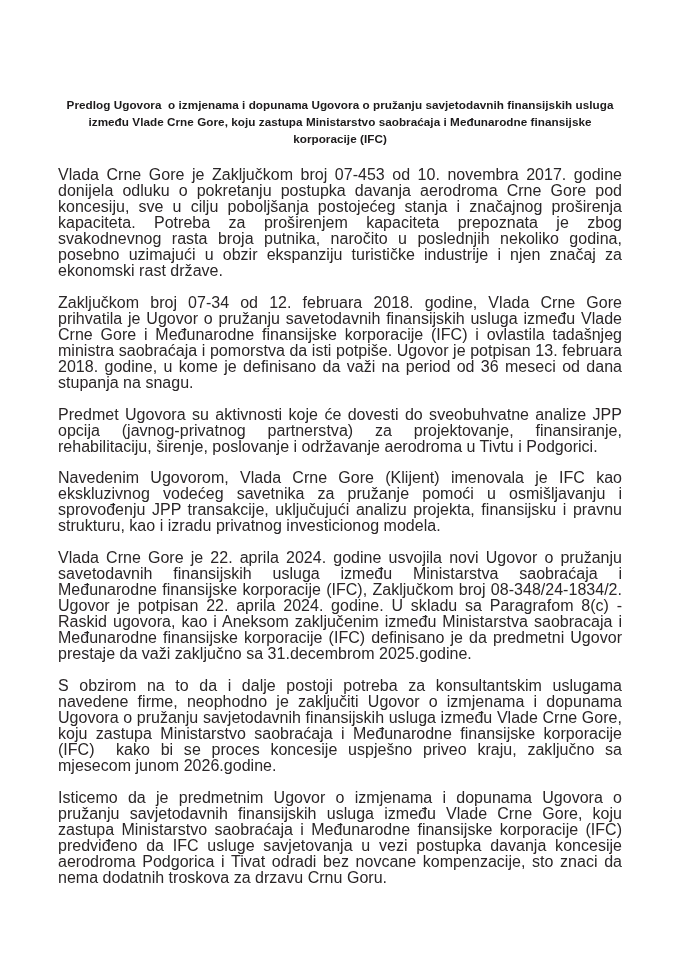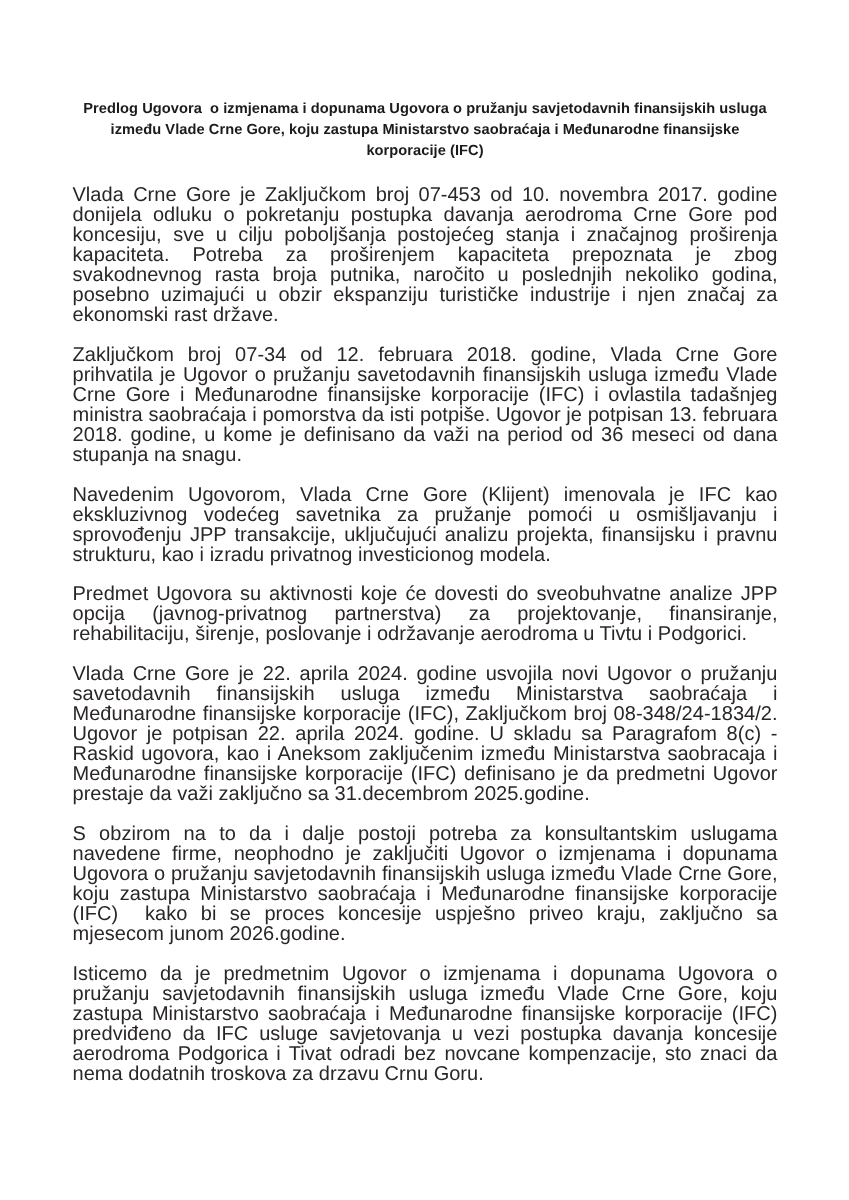--- a/index.html
+++ b/index.html
@@ -19,21 +19,21 @@
     position: relative;
     width: 679px;
     height: 960px;
     box-sizing: border-box;
     background: #ffffff;
     overflow: hidden;
   }
   .doc-body {
     position: absolute;
     left: 58px;
-    top: 78px;
+    top: 96px;
     width: 564px;
   }
   .doc-title {
     font-size: 11.7px;
     line-height: 17px;
     font-weight: bold;
     text-align: center;
     margin: 0 0 20px 0;
     color: #1c1a1b;
     padding: 0 2px;
@@ -59,23 +59,23 @@
 
 <div class="page">
   <div class="doc-body">
 
     <h1 class="doc-title">Predlog Ugovora  o izmjenama i dopunama Ugovora o pružanju savjetodavnih finansijskih usluga između Vlade Crne Gore, koju zastupa Ministarstvo saobraćaja i Međunarodne finansijske korporacije (IFC)</h1>
 
     <p class="para">Vlada Crne Gore je Zaključkom broj 07-453 od 10. novembra 2017. godine donijela odluku o pokretanju postupka davanja aerodroma Crne Gore pod koncesiju, sve u cilju poboljšanja postojećeg stanja i značajnog proširenja kapaciteta. Potreba za proširenjem kapaciteta prepoznata je zbog svakodnevnog rasta broja putnika, naročito u poslednjih nekoliko godina, posebno uzimajući u obzir ekspanziju turističke industrije i njen značaj za ekonomski rast države.</p>
 
     <p class="para">Zaključkom broj 07-34 od 12. februara 2018. godine, Vlada Crne Gore prihvatila je Ugovor o pružanju savetodavnih finansijskih usluga između Vlade Crne Gore i Međunarodne finansijske korporacije (IFC) i ovlastila tadašnjeg ministra saobraćaja i pomorstva da isti potpiše. Ugovor je potpisan 13. februara 2018. godine, u kome je definisano da važi na period od 36 meseci od dana stupanja na snagu.</p>
 
+    <p class="para">Predmet Ugovora su aktivnosti koje će dovesti do sveobuhvatne analize JPP opcija (javnog-privatnog partnerstva) za projektovanje, finansiranje, rehabilitaciju, širenje, poslovanje i održavanje aerodroma u Tivtu i Podgorici.</p>
+
     <p class="para">Navedenim Ugovorom, Vlada Crne Gore (Klijent) imenovala je IFC kao ekskluzivnog vodećeg savetnika za pružanje pomoći u osmišljavanju i sprovođenju JPP transakcije, uključujući analizu projekta, finansijsku i pravnu strukturu, kao i izradu privatnog investicionog modela.</p>
-
-    <p class="para">Predmet Ugovora su aktivnosti koje će dovesti do sveobuhvatne analize JPP opcija (javnog-privatnog partnerstva) za projektovanje, finansiranje, rehabilitaciju, širenje, poslovanje i održavanje aerodroma u Tivtu i Podgorici.</p>
 
     <p class="para">Vlada Crne Gore je 22. aprila 2024. godine usvojila novi Ugovor o pružanju savetodavnih finansijskih usluga između Ministarstva saobraćaja i Međunarodne finansijske korporacije (IFC), Zaključkom broj 08-348/24-1834/2. Ugovor je potpisan 22. aprila 2024. godine. U skladu sa Paragrafom 8(c) - Raskid ugovora, kao i Aneksom zaključenim između Ministarstva saobracaja i Međunarodne finansijske korporacije (IFC) definisano je da predmetni Ugovor prestaje da važi zaključno sa 31.decembrom 2025.godine.</p>
 
     <p class="para">S obzirom na to da i dalje postoji potreba za konsultantskim uslugama navedene firme, neophodno je zaključiti Ugovor o izmjenama i dopunama Ugovora o pružanju savjetodavnih finansijskih usluga između Vlade Crne Gore, koju zastupa Ministarstvo saobraćaja i Međunarodne finansijske korporacije (IFC)  kako bi se proces koncesije uspješno priveo kraju, zaključno sa mjesecom junom 2026.godine.</p>
 
     <p class="para">Isticemo da je predmetnim Ugovor o izmjenama i dopunama Ugovora o pružanju savjetodavnih finansijskih usluga između Vlade Crne Gore, koju zastupa Ministarstvo saobraćaja i Međunarodne finansijske korporacije (IFC) predviđeno da IFC usluge savjetovanja u vezi postupka davanja koncesije aerodroma Podgorica i Tivat odradi bez novcane kompenzacije, sto znaci da nema dodatnih troskova za drzavu Crnu Goru.</p>
 
   </div>
 </div>
 

